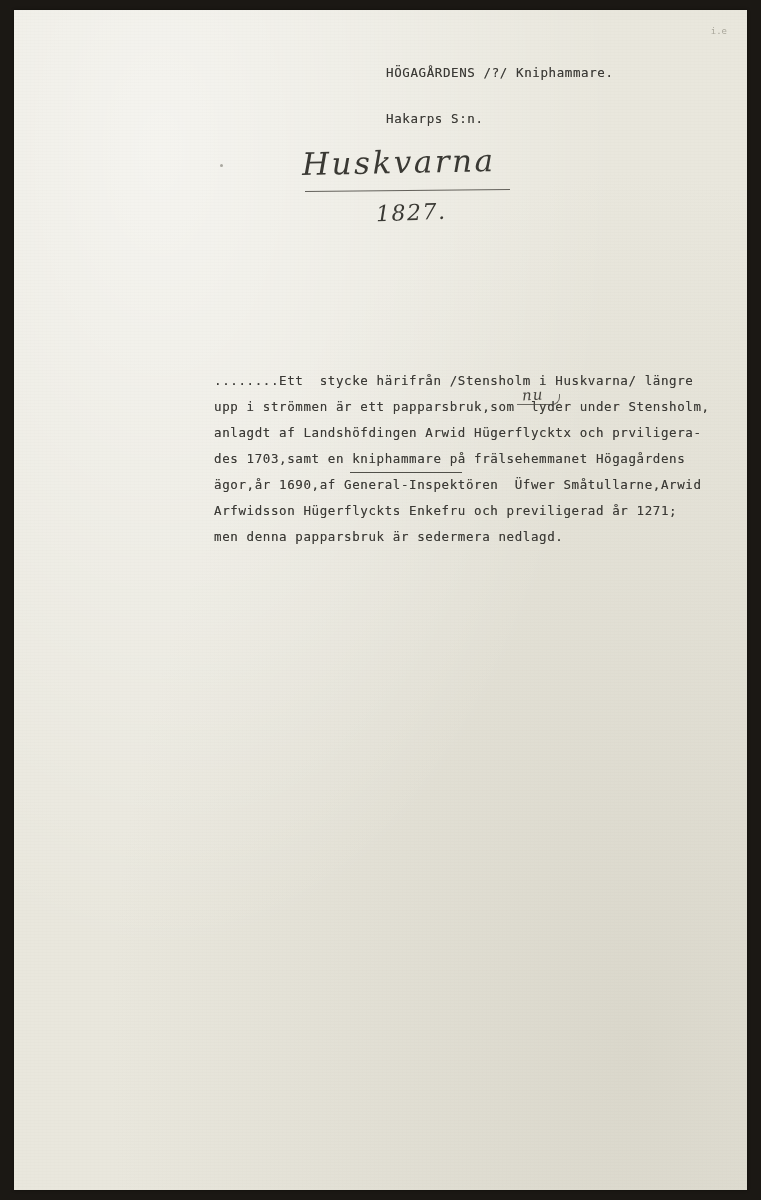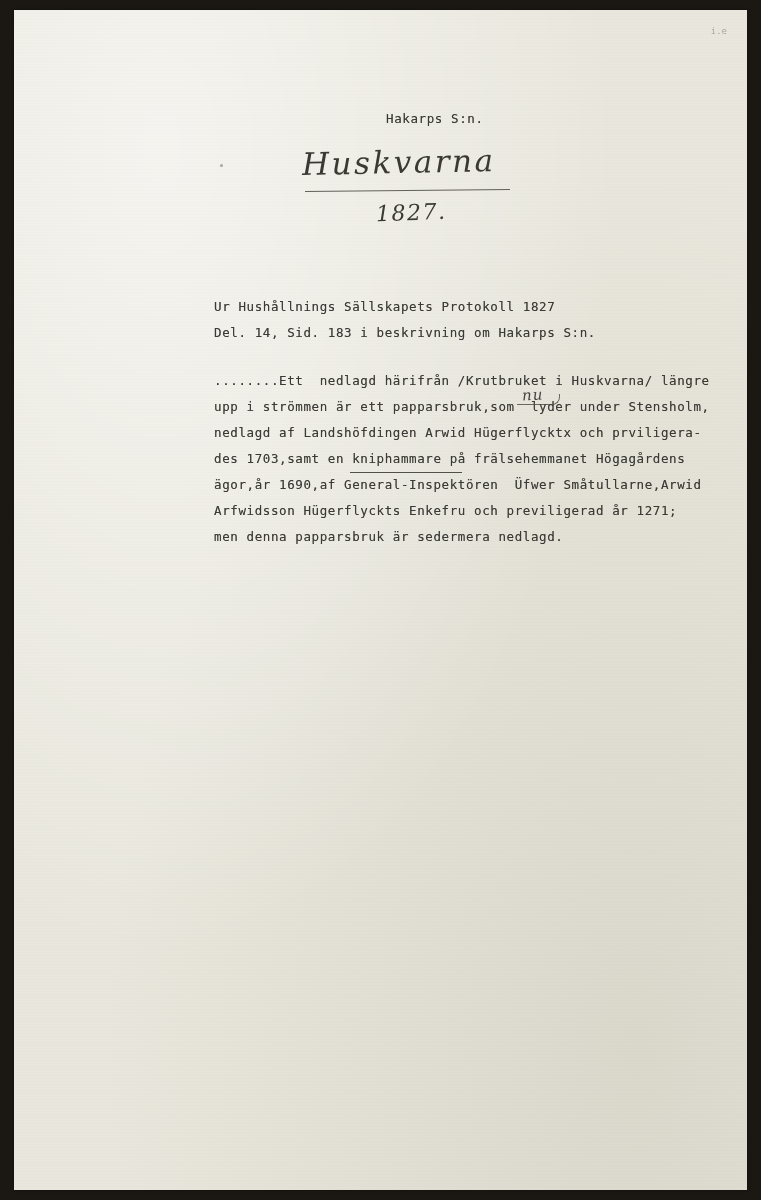--- a/index.html
+++ b/index.html
@@ -174,34 +174,33 @@
 </head>
 <body>
 
 <div id="scan-frame">
   <div id="paper">
 
     <div id="grain"></div>
 
     <div id="corner-mark">i.e</div>
 
+    <div class="typed" id="header-block">HÖGAGÅRDENS /?/ Kniphammare.</div>
     <div class="typed" id="header-line-2">Hakarps S:n.</div>
 
     <div id="margin-dot"></div>
 
     <div id="hand-title">Huskvarna</div>
     <div id="hand-title-rule"></div>
     <div id="hand-year">1827.</div>
 
-    <div class="typed" id="ref-block"><span>Ur Hushållnings Sällskapets Protokoll 1827</span>
-<span>Del. 14, Sid. 183 i beskrivning om Hakarps S:n.</span></div>
-
-    <div class="typed" id="body-block"><span>........Ett  nedlagd härifrån /Krutbruket i Huskvarna/ längre</span>
+
+    <div class="typed" id="body-block"><span>........Ett  stycke härifrån /Stensholm i Huskvarna/ längre</span>
 <span>upp i strömmen är ett papparsbruk,som  lyder under Stensholm,</span>
-<span>nedlagd af Landshöfdingen Arwid Hügerflycktx och prviligera-</span>
+<span>anlagdt af Landshöfdingen Arwid Hügerflycktx och prviligera-</span>
 <span>des 1703,samt en kniphammare på frälsehemmanet Högagårdens</span>
 <span>ägor,år 1690,af General-Inspektören  Üfwer Småtullarne,Arwid</span>
 <span>Arfwidsson Hügerflyckts Enkefru och previligerad år 1271;</span>
 <span>men denna papparsbruk är sedermera nedlagd.</span></div>
 
     <div id="insert-nu-mark"></div>
     <div id="insert-nu">nu</div>
 
     <div id="underline-kniphammare"></div>
 

